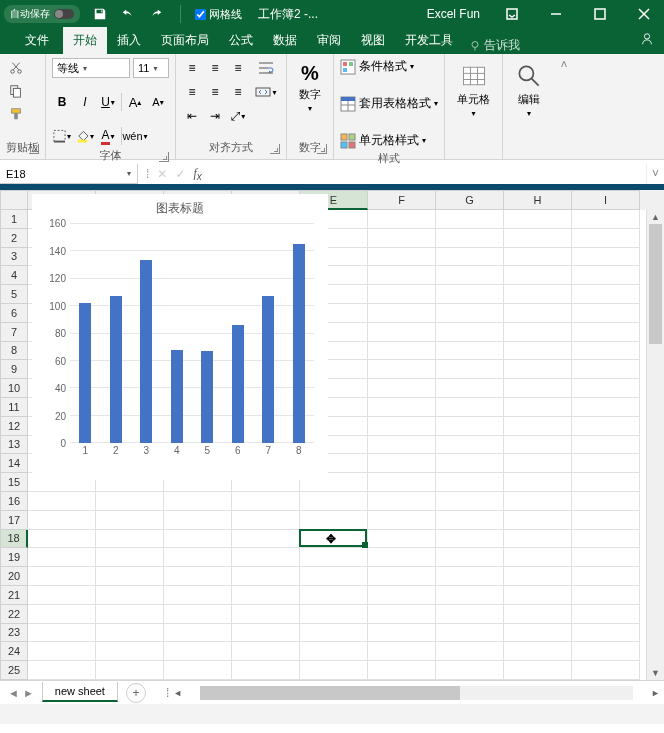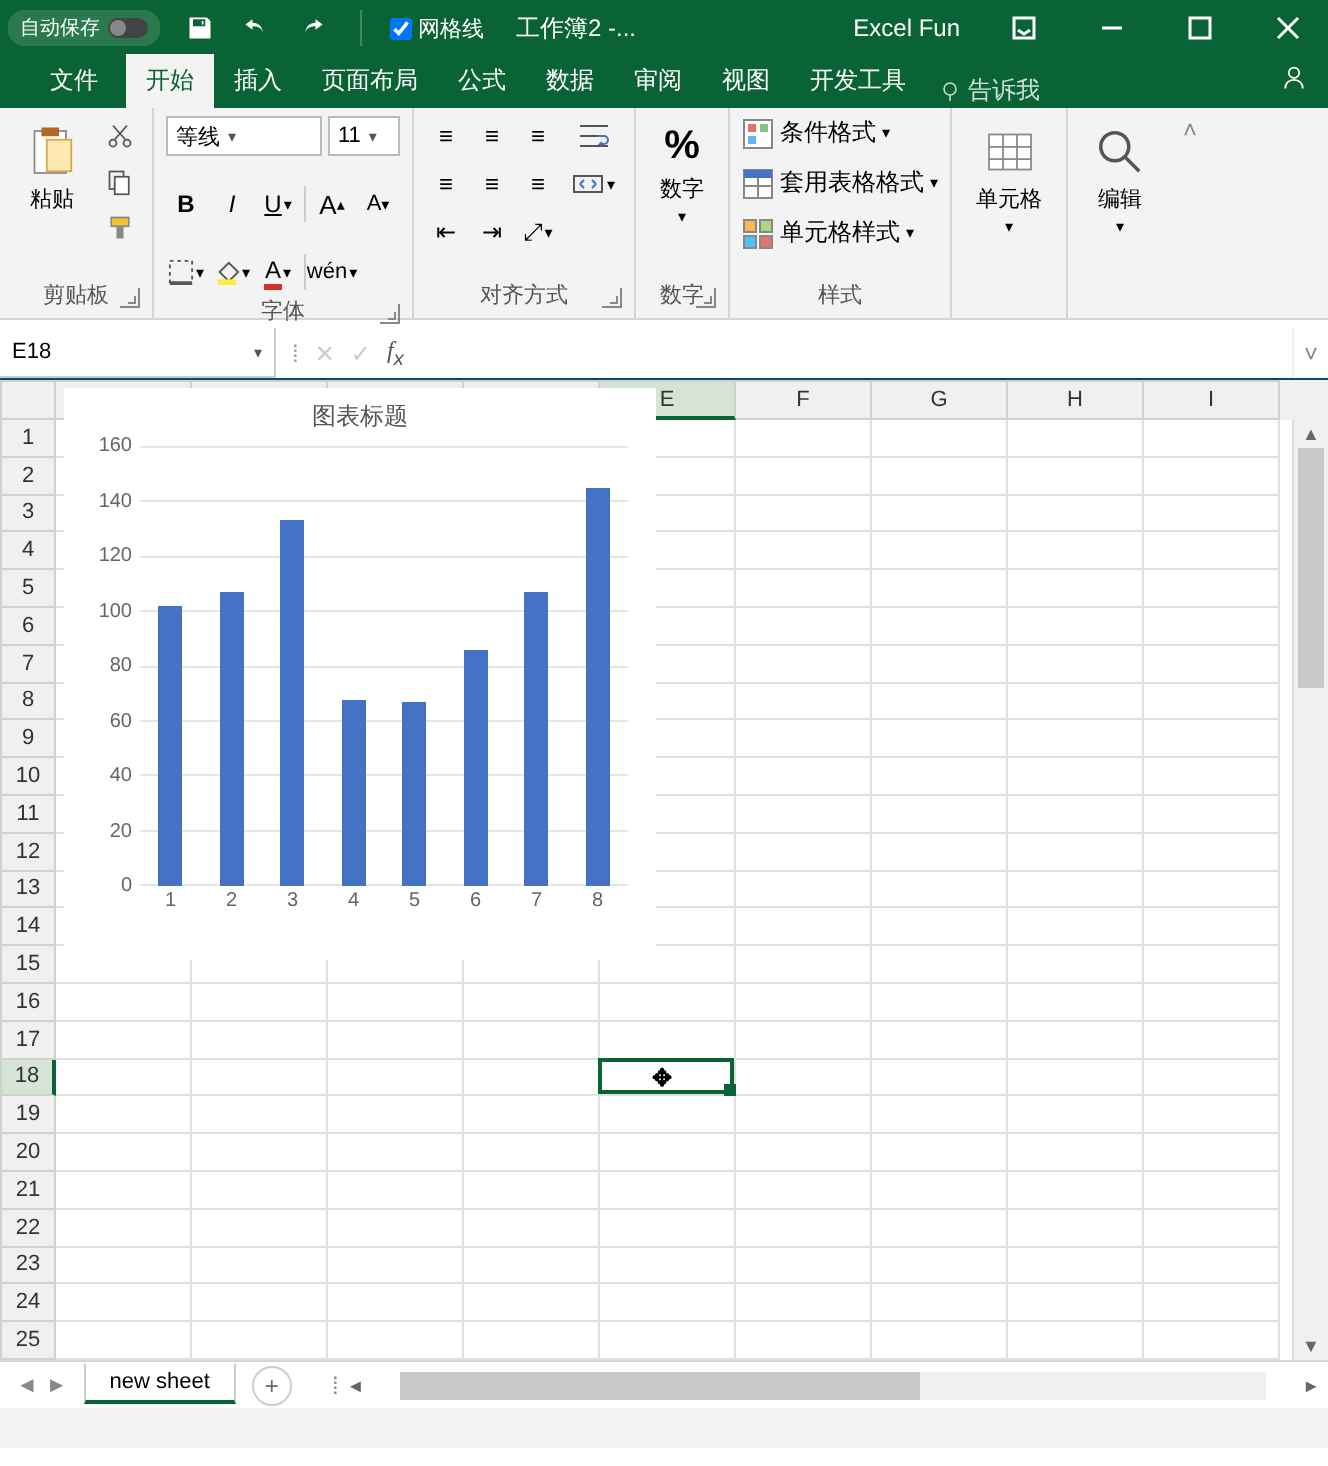--- a/index.html
+++ b/index.html
@@ -42,21 +42,21 @@
 .big-btn span { font-size:11px; }
 
 .mini-col { display:flex; flex-direction:column; gap:3px; }
 .mini-row { display:flex; gap:3px; align-items:center; }
 .mini-btn { width:20px; height:20px; display:flex; align-items:center; justify-content:center; border:1px solid transparent; cursor:pointer; font-size:12px; }
 .mini-btn .dd { font-size:8px; margin-left:1px; }
 .sel { height:20px; border:1px solid #bbb; background:#fff; display:flex; align-items:center; padding:0 4px; font-size:11px; gap:4px; }
 .sel .dd { font-size:8px; color:#555; }
 
 
-.formula-row { height: 26px; border-bottom:1px solid #0c4a6e; display:flex; align-items:stretch; margin-top:4px; }
+.formula-row { height: 26px; border-bottom:6px solid #0c4a6e; display:flex; align-items:stretch; margin-top:4px; }
 .namebox { width:138px; border:1px solid #ccc; border-top:none; border-left:none; display:flex; align-items:center; padding:0 6px; font-size:11px; }
 .namebox .dd { margin-left:auto; font-size:8px; color:#555; }
 .fx-btns { display:flex; align-items:center; gap:8px; padding:0 8px; color:#999; }
 .fx-btns .fx { font-style:italic; font-family: "Times New Roman"; color:#555; }
 .formula-input { flex:1; border:none; font-size:11px; padding:0 6px; }
 .formula-expand { width:18px; display:flex; align-items:center; justify-content:center; color:#888; border-left:1px solid #eee; }
 
 
 .grid-wrap { position:relative; height: 490px; overflow:hidden; }
 .col-headers { display:flex; height:20px; background:#f0f0f0; }
@@ -188,28 +188,20 @@
     <svg width="14" height="14" viewBox="0 0 16 16">
         <circle cx="8" cy="5" r="3" fill="none" stroke="#fff"></circle>
         <path d="M3 14c0-3 2-5 5-5s5 2 5 5" fill="none" stroke="#fff"></path>
       </svg>
   </div>
 </div>
 
 <div class="ribbon">
   <div class="rgroup">
     <div class="body">
-      <div class="big-btn">
-        <svg viewBox="0 0 32 32">
-            <rect x="6" y="4" width="18" height="24" fill="#fff" stroke="#888"></rect>
-            <rect x="10" y="2" width="10" height="5" fill="#b5651d"></rect>
-            <rect x="13" y="9" width="14" height="18" fill="#ffe9b3" stroke="#d4a84a"></rect>
-          </svg>
-        <span>粘贴</span>
-      </div>
       <div class="mini-col">
         <div class="mini-btn">
             <svg width="14" height="14" viewBox="0 0 16 16">
               <circle cx="4" cy="12" r="2" fill="none" stroke="#555"></circle>
               <circle cx="12" cy="12" r="2" fill="none" stroke="#555"></circle>
               <line x1="5" y1="10" x2="12" y2="2" stroke="#555"></line>
               <line x1="11" y1="10" x2="4" y2="2" stroke="#555"></line>
             </svg>
           </div>
         <div class="mini-btn">
@@ -333,21 +325,21 @@
         <span style="font-size:20px;font-weight:bold">%</span>
         <span>数字</span>
         <span class="dd" style="font-size:8px">▾</span>
       </div>
     </div>
     <div class="label"><span>数字</span><span class="dl"></span></div>
   </div>
 
   <div class="rgroup">
     <div class="body">
-      <div class="mini-col" style="gap:8px">
+      <div class="mini-col" style="gap:20px">
         <div class="mini-row" style="cursor:pointer">
             <svg width="16" height="16" viewBox="0 0 16 16">
               <rect x="1" y="1" width="14" height="14" fill="#fff" stroke="#888"></rect>
               <rect x="3" y="3" width="4" height="4" fill="#e57373"></rect>
               <rect x="9" y="3" width="4" height="4" fill="#81c784"></rect>
               <rect x="3" y="9" width="4" height="4" fill="#64b5f6"></rect>
             </svg>
             <span>条件格式</span>
             <span class="dd" style="font-size:8px">▾</span>
           </div>

